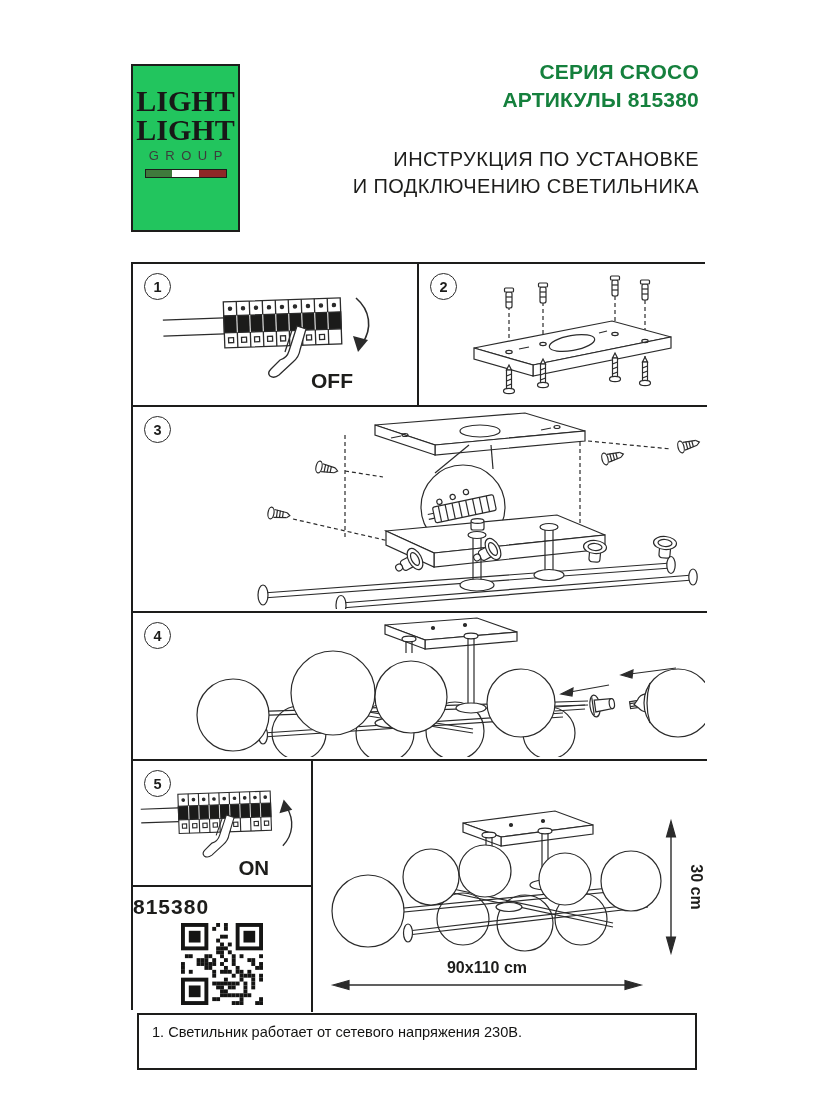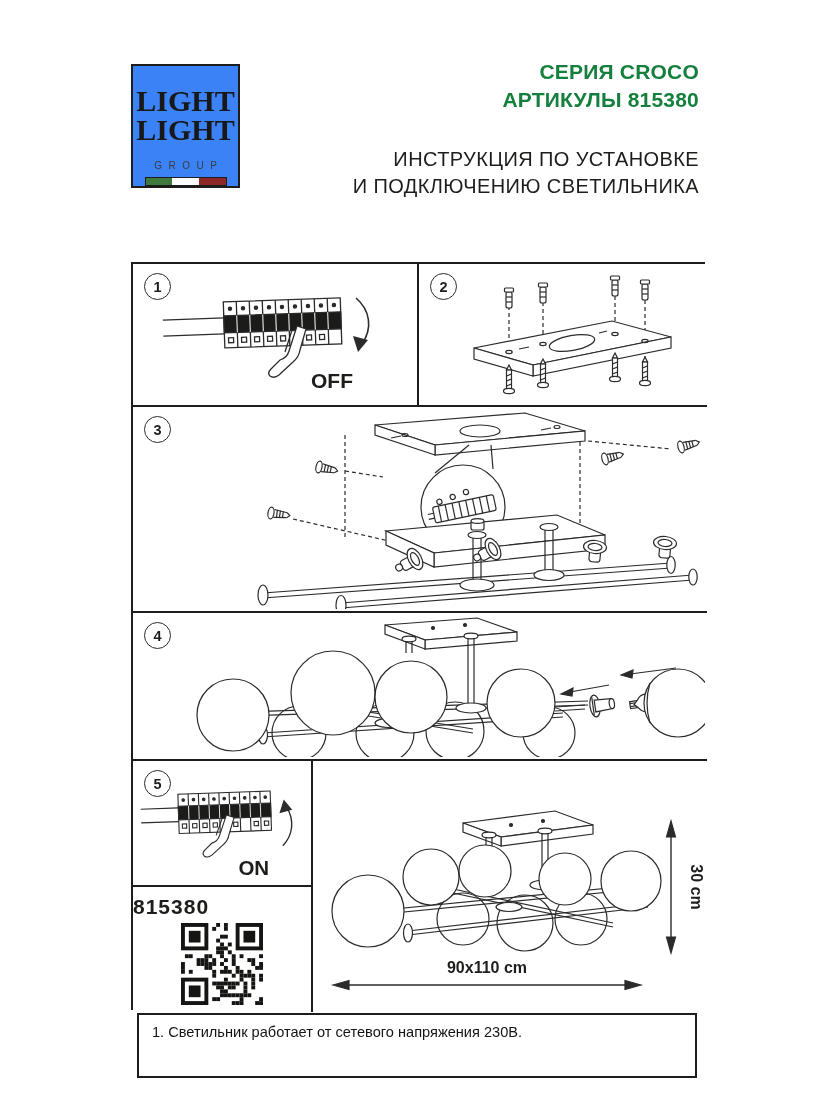--- a/index.html
+++ b/index.html
@@ -1,24 +1,24 @@
 <!DOCTYPE html>
 <html><head>
 <meta charset="utf-8">
 <style>
   * { box-sizing: border-box; margin: 0; padding: 0; }
   body { background: #e8e8e8; font-family: "Liberation Sans", sans-serif; }
   .sheet { position: relative; width: 826px; height: 1106px; background: #ffffff; margin: 0 auto; color: #1d1d1b; overflow: hidden; }
 
   
-  .logo-box { position: absolute; left: 131px; top: 64px; width: 109px; height: 124px;
-              border: 2px solid #1d1d1b; text-align: center; padding-top: 20px; background:#3b82f6; }
+  .logo-box { position: absolute; left: 131px; top: 64px; width: 109px; height: 168px;
+              border: 2px solid #1d1d1b; text-align: center; padding-top: 20px; background:#22c55e; }
   .logo-word { font-family: "Liberation Serif", serif; font-weight: bold; font-size: 30px;
                line-height: 29px; letter-spacing: 0px; color:#181817; }
-  .logo-group { font-size: 10px; letter-spacing: 6.5px; text-indent: 6.5px; color: #3c3c3b; margin-top: 16px; }
+  .logo-group { font-size: 13px; letter-spacing: 6.5px; text-indent: 6.5px; color: #3c3c3b; margin-top: 4px; }
   .logo-flag { width: 82px; height: 9px; border: 1px solid #1d1d1b; margin: 6px auto 0 auto; display: flex; }
   .logo-flag span { flex: 1; height: 100%; }
 
   .title-block { position: absolute; right: 127px; top: 58px; text-align: right;
                  font-weight: bold; font-size: 21px; line-height: 28px; letter-spacing: 0.2px; color:#15803d; }
   .instruction-block { position: absolute; right: 127px; top: 146px; text-align: right;
                  font-weight: normal; font-size: 20px; line-height: 27px; letter-spacing: 0.4px; color:#1d1d1b; }
 
   
   .grid { position: absolute; left: 131px; top: 262px; width: 574px; height: 748px;
@@ -30,21 +30,21 @@
               border: 1.6px solid #2b2b2b; border-radius: 50%; display: flex; align-items: center;
               justify-content: center; font-size: 14.5px; font-weight: bold; z-index: 2; background:#fff; }
   .ill { position: absolute; }
 
   
   .article-num { position: absolute; top: 8px; width: 100%; 
                  font-size: 21px; font-weight: bold; letter-spacing: 1px; }
   .qr-wrap { position: absolute; left: 50%; top: 36px; transform: translateX(-50%); }
 
   
-  .notes-box { position: absolute; left: 137px; top: 1013px; width: 560px; height: 65px;
+  .notes-box { position: absolute; left: 137px; top: 1013px; width: 560px; height: 57px;
                border: 2px solid #1d1d1b; padding: 7px 0 0 13px; font-size: 14.6px; line-height: 1.45;
                color: #141413; background:#fff; }
 
   svg { display: block; }
   svg text { font-family: "Liberation Sans", sans-serif; fill: #1d1d1b; }
 </style>
 </head>
 <body>
 
 <div class="sheet">

